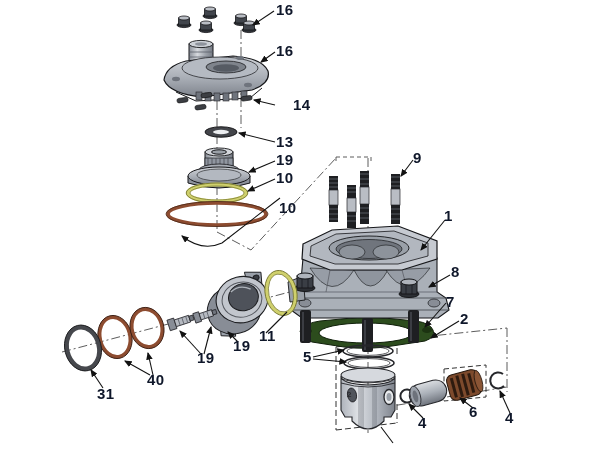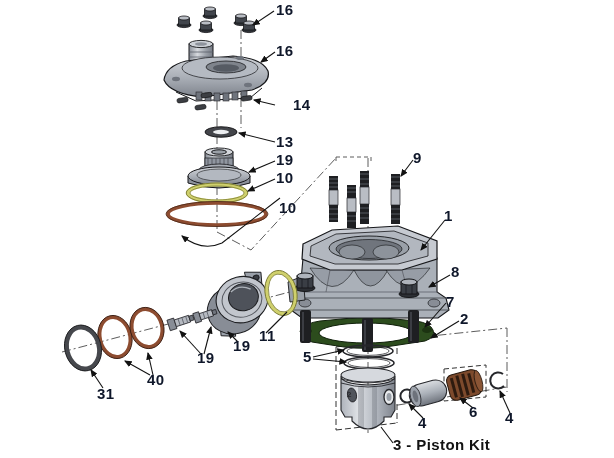--- a/index.html
+++ b/index.html
@@ -404,14 +404,13 @@
   <div class="callout" style="left:460px;top:311px">2</div>
   <div class="callout" style="left:303px;top:349px">5</div>
   <div class="callout" style="left:259px;top:328px">11</div>
   <div class="callout" style="left:233px;top:338px">19</div>
   <div class="callout" style="left:197px;top:350px">19</div>
   <div class="callout" style="left:147px;top:372px">40</div>
   <div class="callout" style="left:97px;top:386px">31</div>
   <div class="callout" style="left:418px;top:415px">4</div>
   <div class="callout" style="left:469px;top:404px">6</div>
   <div class="callout" style="left:505px;top:410px">4</div>
-  <div class="kitlabel" style="left:393px;top:437px">3 - Piston Kit</div>
 </div>
 
 </body></html>

